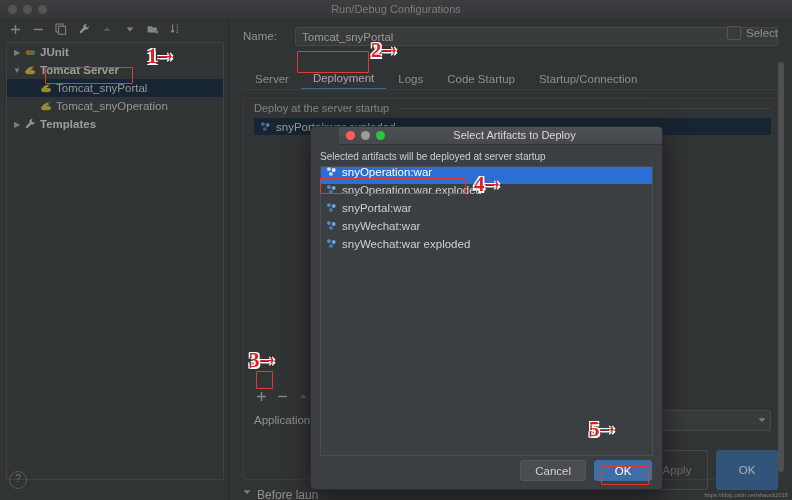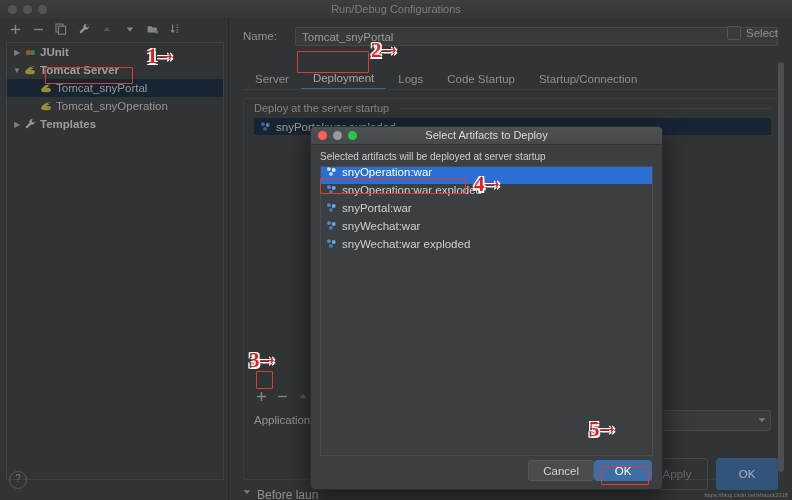--- a/index.html
+++ b/index.html
@@ -95,48 +95,48 @@
   .caret{width:16px;text-align:center;color:#a9a9a9;font-size:7px;}
 
   .beforelaunch{position:absolute;left:14px;top:470px;display:flex;gap:6px;font-size:12px;color:#c2c2c2;}
   .bl-arrow{font-size:8px;color:#a9a9a9;}
 
   .scrollbar{position:absolute;right:8px;top:44px;width:6px;height:410px;background:transparent;}
   .scrollthumb{position:absolute;left:0;top:0;width:6px;height:410px;background:#6a6d6f;border-radius:3px;opacity:.85;}
 
   .mainbtns{position:absolute;right:14px;bottom:10px;display:flex;gap:8px;}
   .btn{
-    height:32px;min-width:62px;padding:0 14px;border-radius:3px;font-size:11.5px;
+    height:40px;min-width:62px;padding:0 14px;border-radius:3px;font-size:11.5px;
     display:flex;align-items:center;justify-content:center;box-sizing:border-box;
   }
   .btn.ghost{background:transparent;border:1px solid #5a5d5f;color:#8c8f91;}
   .btn.primary{background:#3d6ea5;border:1px solid #3d6ea5;color:#e8eef4;}
 
   
   .overlay{position:absolute;left:0;top:0;width:792px;height:500px;background:rgba(25,26,28,.30);}
   .dialog{
     position:absolute;left:310px;top:126px;width:351px;height:362px;
     background:#3c3f41;border:1px solid #2a2c2e;border-radius:5px;
     box-shadow:0 8px 26px rgba(0,0,0,.55);overflow:hidden;
   }
-  .dlgbar{position:relative;height:17px;background:linear-gradient(#4e5153,#46494b);border-bottom:1px solid #313335;}
+  .dlgbar{position:relative;height:17px;background:linear-gradient(#4e5153,#46494b);border-bottom:1px solid #313335;margin-left:28px;}
   .dlgbar .dtitle{position:absolute;left:0;top:0;width:351px;line-height:17px;text-align:center;font-size:11px;color:#d8d8d8;}
   .dtraffic{position:absolute;left:7px;top:4px;display:flex;gap:6px;}
   .ddot{width:9px;height:9px;border-radius:50%;}
   .ddot.r{background:#ff5f57;}
   .ddot.y{background:#9a9a9a;}
   .ddot.g{background:#28c940;}
 
   .dlghint{position:absolute;left:9px;top:24px;font-size:10px;color:#cdcdcd;}
   .dlglist{position:absolute;left:9px;top:39px;width:333px;height:290px;background:#3c3f41;}
   .lrow{height:18px;display:flex;align-items:flex-start;padding-left:4px;font-size:11.5px;color:#cfcfcf;}
   .lrow.sel{background:#2b6fd4;color:#ffffff;}
   .licon{width:15px;display:flex;align-items:center;justify-content:center;margin-right:3px;}
   .dlgframe{position:absolute;left:9px;top:39px;width:333px;height:290px;border:1px solid #4a4d4f;box-sizing:border-box;pointer-events:none;}
-  .dlgbtns{position:absolute;right:10px;bottom:8px;display:flex;}
+  .dlgbtns{position:absolute;right:10px;bottom:8px;display:flex;gap:8px;}
   .dbtn{height:21px;min-width:58px;padding:0 14px;border-radius:3px;font-size:11.5px;display:flex;align-items:center;justify-content:center;box-sizing:border-box;}
   .dbtn.ghost{background:#4a4d4f;border:1px solid #55585a;color:#cfcfcf;}
   .dbtn.primary{background:#3d6ea5;border:1px solid #3d6ea5;color:#ffffff;}
 
   
   .redbox{position:absolute;border:1.4px solid #e23a2e;border-radius:1px;pointer-events:none;}
   .marker{position:absolute;color:#e02020;font-weight:bold;font-size:21px;
           font-family:"Liberation Serif", serif;
           text-shadow:-1.5px -1.5px 0 #fff, 1.5px -1.5px 0 #fff, -1.5px 1.5px 0 #fff, 1.5px 1.5px 0 #fff;
           pointer-events:none;line-height:1;}

